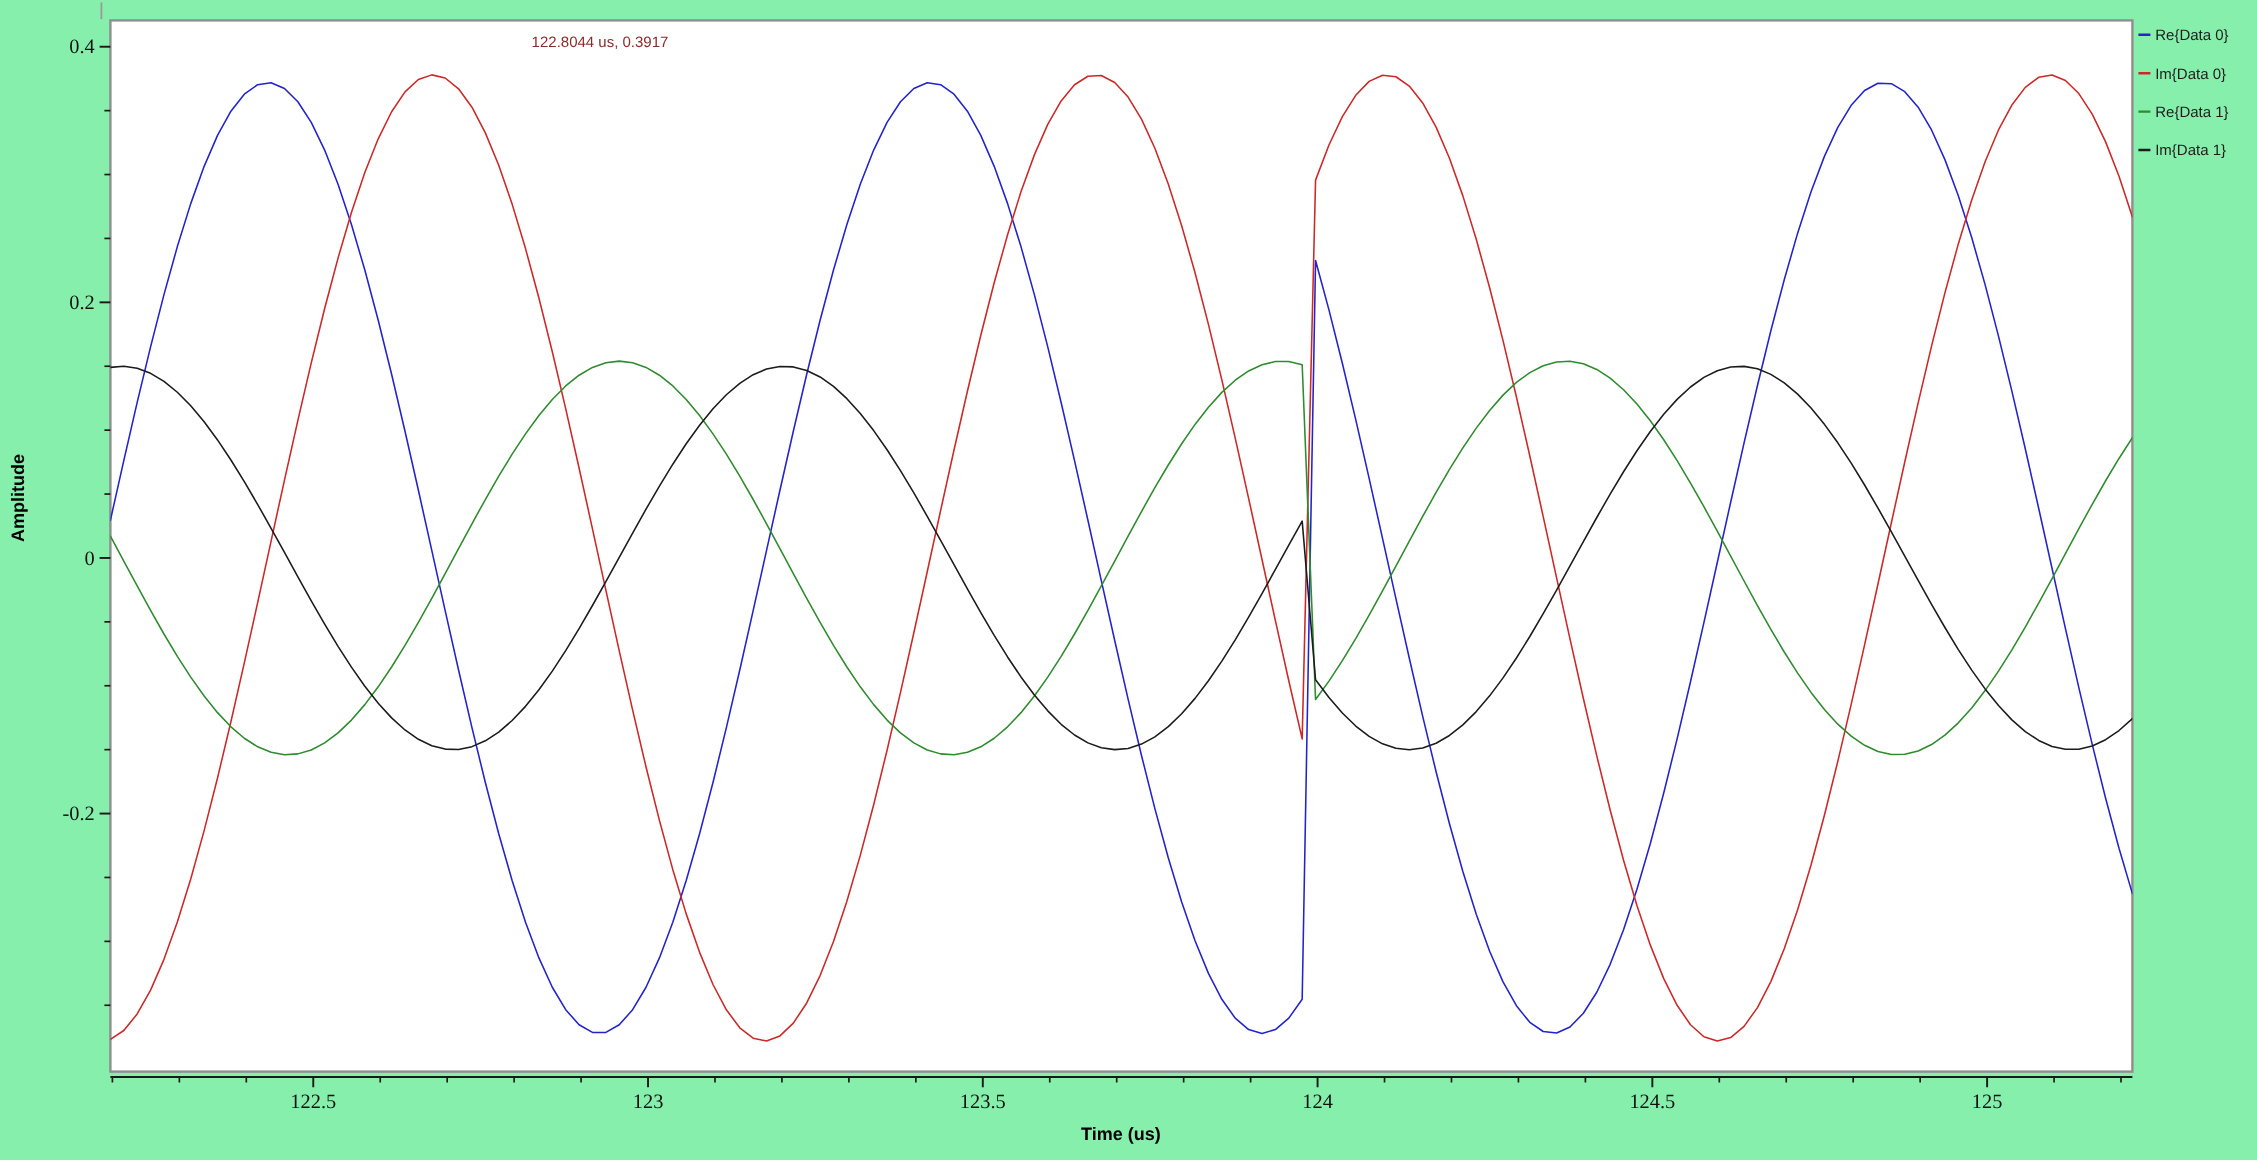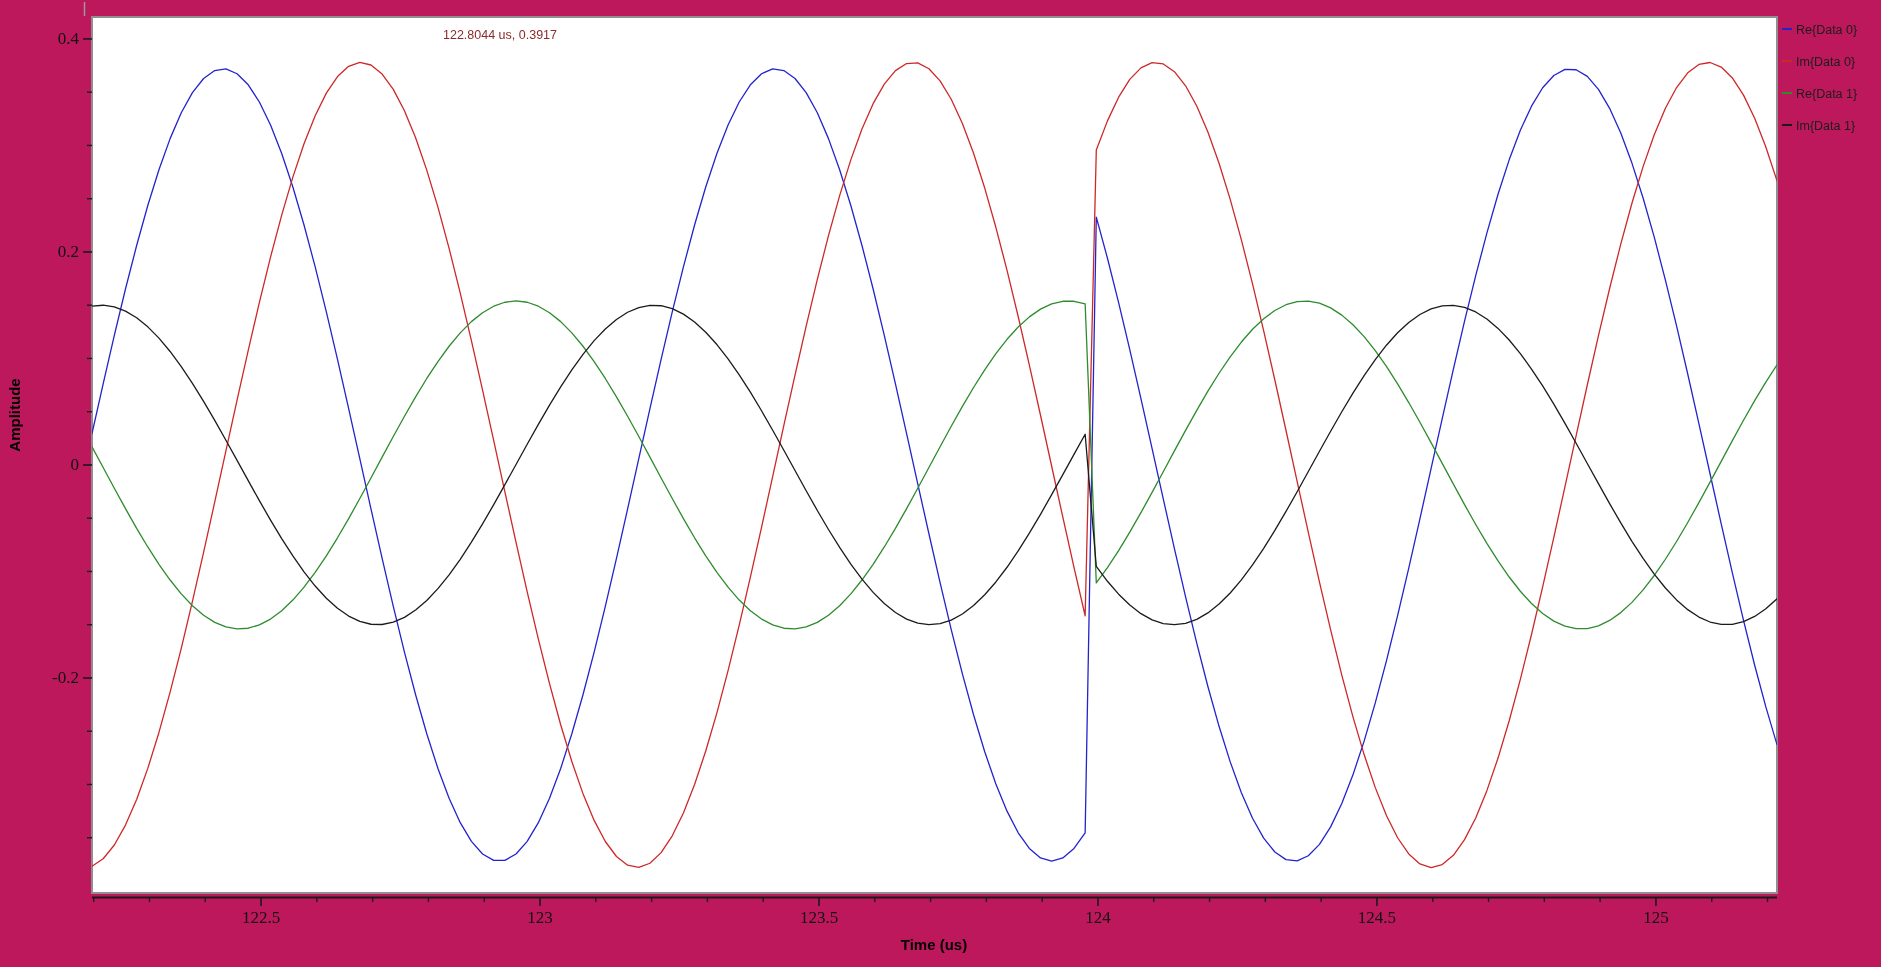--- a/index.html
+++ b/index.html
@@ -1,17 +1,17 @@
 <!DOCTYPE html>
 <html><head>
 <meta charset="utf-8">
 <style>
   html,body{margin:0;padding:0;}
   body{background:#efefef;font-family:"Liberation Sans",sans-serif;}
-  #stage{position:relative;width:1881px;height:967px;background:#be185d;overflow:hidden;}
+  #stage{position:relative;width:1881px;height:967px;background:#86efac;overflow:hidden;}
   svg text{user-select:none;}
   .ticklabel{font-family:"Liberation Serif",serif;font-size:17px;fill:#111;}
   .axistitle{font-family:"Liberation Sans",sans-serif;font-size:15px;font-weight:bold;fill:#000;}
   .legendlabel{font-family:"Liberation Sans",sans-serif;font-size:12.5px;fill:#1c1c1c;}
   .annotation{font-family:"Liberation Sans",sans-serif;font-size:12.5px;}
 </style>
 </head>
 <body>
 
 <div id="stage">

